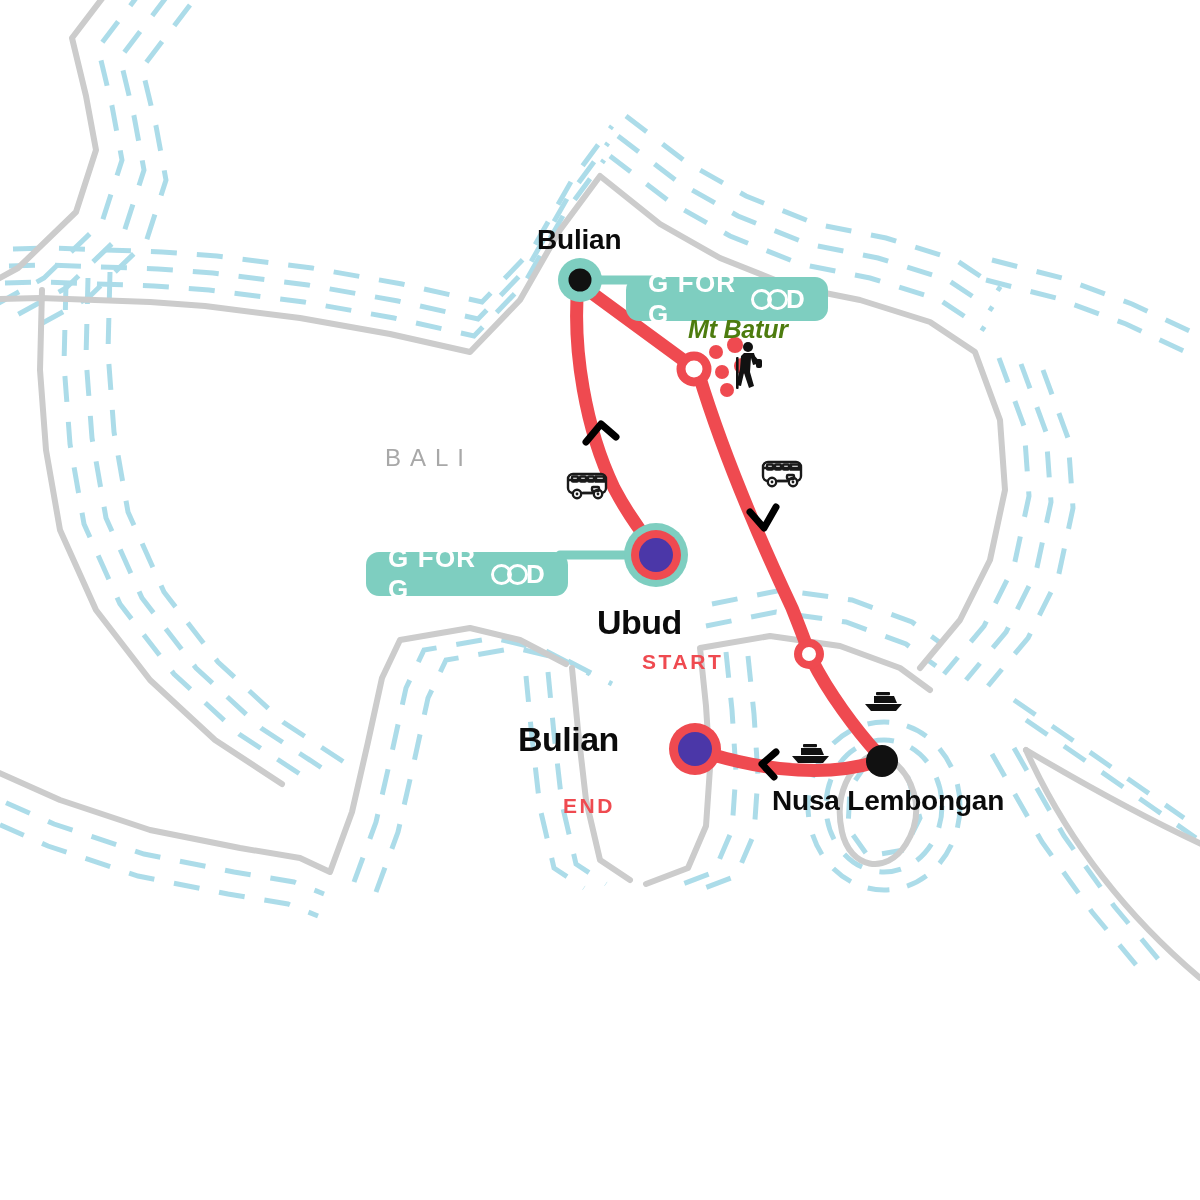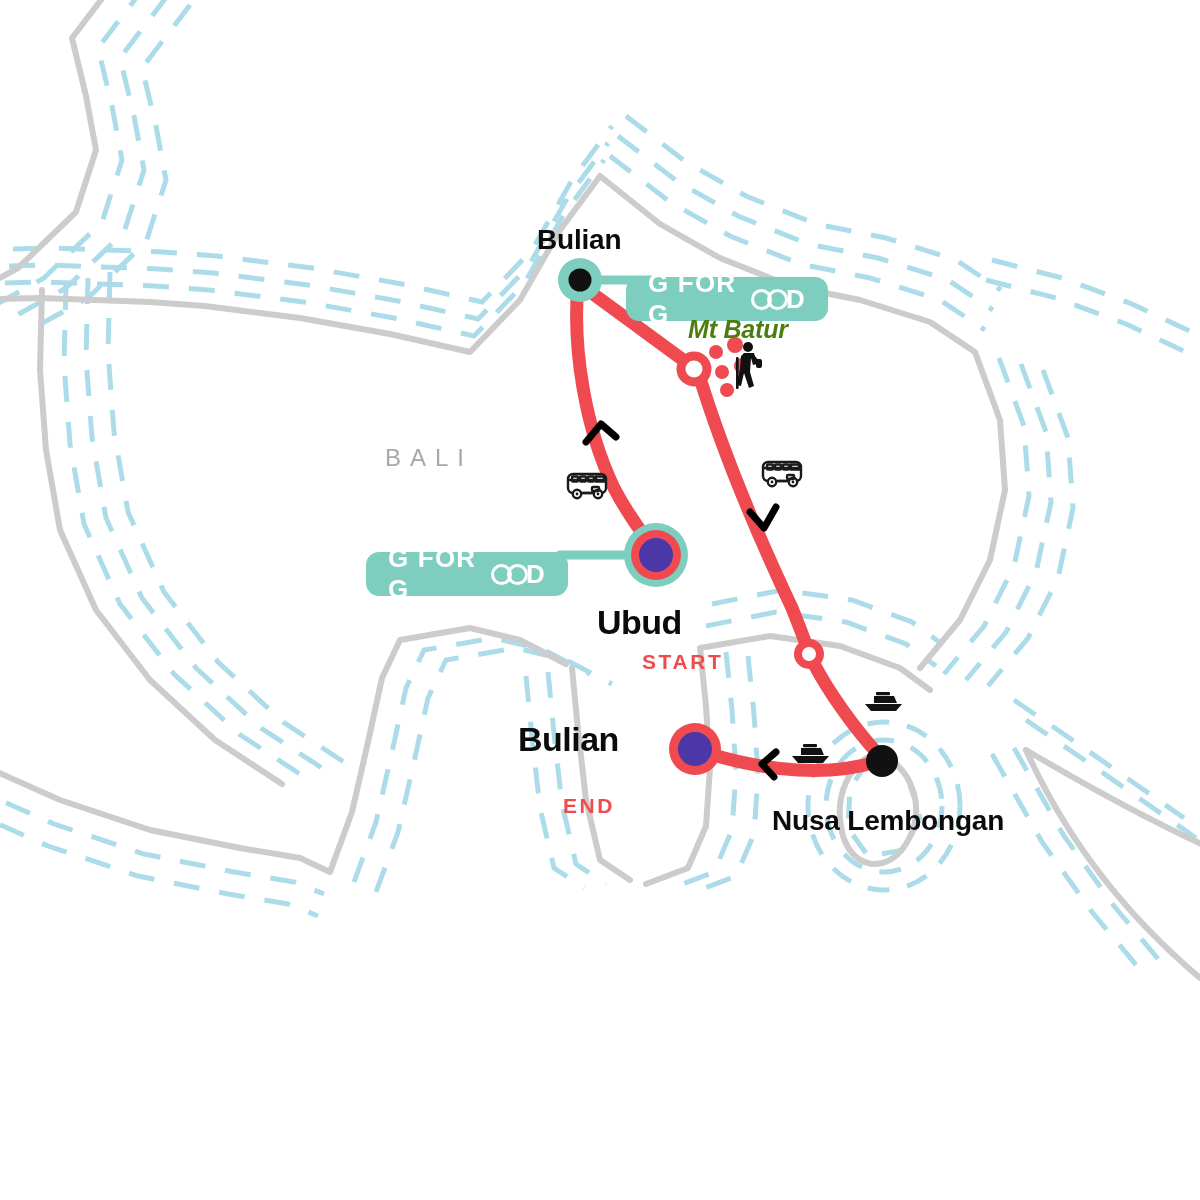--- a/index.html
+++ b/index.html
@@ -331,15 +331,15 @@
   <div class="lbl city-minor" style="left:537px; top:224px;">Bulian</div>
 
   <div class="lbl poi-label" style="left:688px; top:315px;">Mt Batur</div>
 
   <div class="lbl city-major" style="left:597px; top:603px;">Ubud</div>
   <div class="lbl city-sub" style="left:622px; top:650px;margin-left:20px;">START</div>
 
   <div class="lbl city-major" style="left:518px; top:720px;">Bulian</div>
   <div class="lbl city-sub" style="left:563px; top:794px;">END</div>
 
-  <div class="lbl city-minor" style="left:772px; top:805px;">Nusa Lembongan</div>
+  <div class="lbl city-minor" style="left:772px; top:785px;">Nusa Lembongan</div>
 
 </div>
 
 </body></html>

